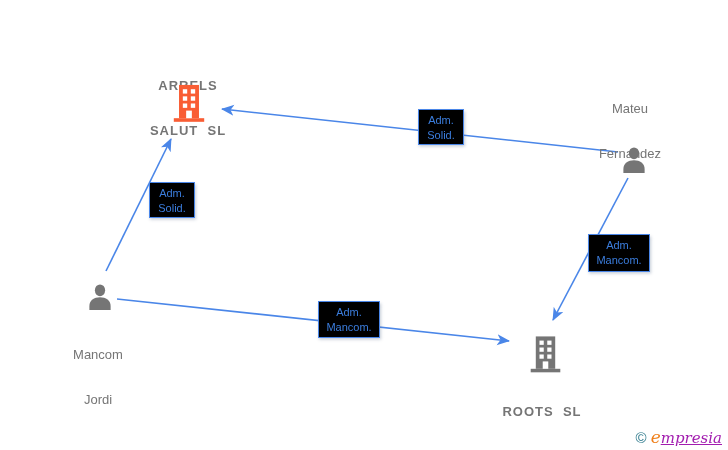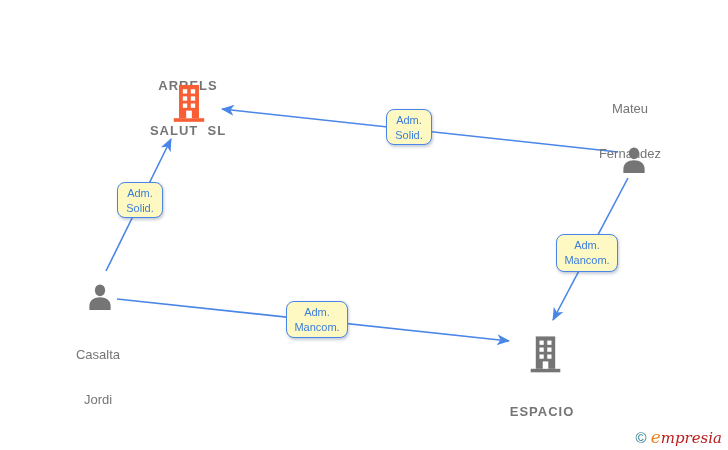--- a/index.html
+++ b/index.html
@@ -8,32 +8,32 @@
     font-family:"Liberation Sans",sans-serif;overflow:hidden;
   }
   svg.edges{position:absolute;left:0;top:0;z-index:1;}
   .node-label{
     position:absolute;z-index:3;text-align:center;color:#757575;
     font-size:13px;line-height:15px;white-space:pre;
   }
   .node-label.company{font-weight:bold;letter-spacing:1px;}
   .node-icon{position:absolute;z-index:3;}
   .edge-label{
-    position:absolute;z-index:4;background:#fef9c3;
-    border:1.5px solid #4a86e8;border-radius:8px;box-sizing:border-box;
+    position:absolute;z-index:4;background:#000000;
+    border:1.5px solid #4a86e8;border-radius:0;box-sizing:border-box;
     color:#3b7ddd;font-size:11px;line-height:15px;text-align:center;
-    padding-top:3px;box-shadow:1px 1.5px 3px rgba(90,110,140,0.35);
+    padding-top:3px;box-shadow:1px 1.5px 3px rgba(90,110,140,0.35);margin-left:32px;
   }
   .footer-logo{
     position:absolute;right:6px;bottom:3px;z-index:5;
     font-size:15px;color:#2e7a8c;white-space:pre;
   }
   .footer-logo .brand{font-family:"DejaVu Serif",serif;font-style:italic;}
   .footer-logo .brand-e{color:#ef7f1a;font-size:17px;}
-  .footer-logo .brand-rest{color:#b91c1c;}
+  .footer-logo .brand-rest{color:#a21caf;text-decoration:underline;}
 </style>
 </head>
 <body>
 
 <div id="canvas">
 
   <svg class="edges" width="728" height="450">
     <defs>
       <marker id="arw" markerUnits="userSpaceOnUse" markerWidth="14" markerHeight="12" refX="12" refY="5.5" orient="auto">
         <path d="M0,0 L13,5.5 L0,11 L3.5,5.5 Z" fill="#4a86e8"></path>
@@ -68,37 +68,36 @@
   <svg class="node-icon" style="left:619px;top:145px;" width="30" height="31" viewBox="0 0 24 24">
     <ellipse cx="12" cy="6.2" rx="4.1" ry="4.7" fill="#757575"></ellipse>
     <path d="M3.5 22 v-3.2 c0-4.4 3.8-7 8.5-7 s8.5 2.6 8.5 7 V22 Z" fill="#757575"></path>
   </svg>
 
   <svg class="node-icon" style="left:85px;top:282px;" width="30" height="31" viewBox="0 0 24 24">
     <ellipse cx="12" cy="6.2" rx="4.1" ry="4.7" fill="#757575"></ellipse>
     <path d="M3.5 22 v-3.2 c0-4.4 3.8-7 8.5-7 s8.5 2.6 8.5 7 V22 Z" fill="#757575"></path>
   </svg>
   <div class="node-label" style="left:18px;top:317px;width:160px;">
-    <div>Casalta</div>
+    <div>Mancom</div>
     <div>Jordi</div>
   </div>
 
   <svg class="node-icon" style="left:527px;top:335px;" width="37" height="38" viewBox="0 0 40 40">
     <rect x="4" y="36" width="32" height="3.8" fill="#757575"></rect>
     <rect x="9.5" y="1" width="21" height="35" fill="#757575"></rect>
     <rect x="13.5" y="5.5" width="4.6" height="4.6" fill="#fff"></rect>
     <rect x="21.9" y="5.5" width="4.6" height="4.6" fill="#fff"></rect>
     <rect x="13.5" y="13" width="4.6" height="4.6" fill="#fff"></rect>
     <rect x="21.9" y="13" width="4.6" height="4.6" fill="#fff"></rect>
     <rect x="13.5" y="20.5" width="4.6" height="4.6" fill="#fff"></rect>
     <rect x="21.9" y="20.5" width="4.6" height="4.6" fill="#fff"></rect>
     <rect x="17" y="28" width="6" height="8" fill="#fff"></rect>
   </svg>
   <div class="node-label company" style="left:462px;top:374px;width:160px;">
-    <div>ESPACIO</div>
     <div>ROOTS  SL</div>
   </div>
 
   <div class="edge-label" style="left:386px;top:109px;width:46px;height:36px;">
     <div>Adm.</div>
     <div>Solid.</div>
   </div>
   <div class="edge-label" style="left:117px;top:182px;width:46px;height:36px;">
     <div>Adm.</div>
     <div>Solid.</div>

